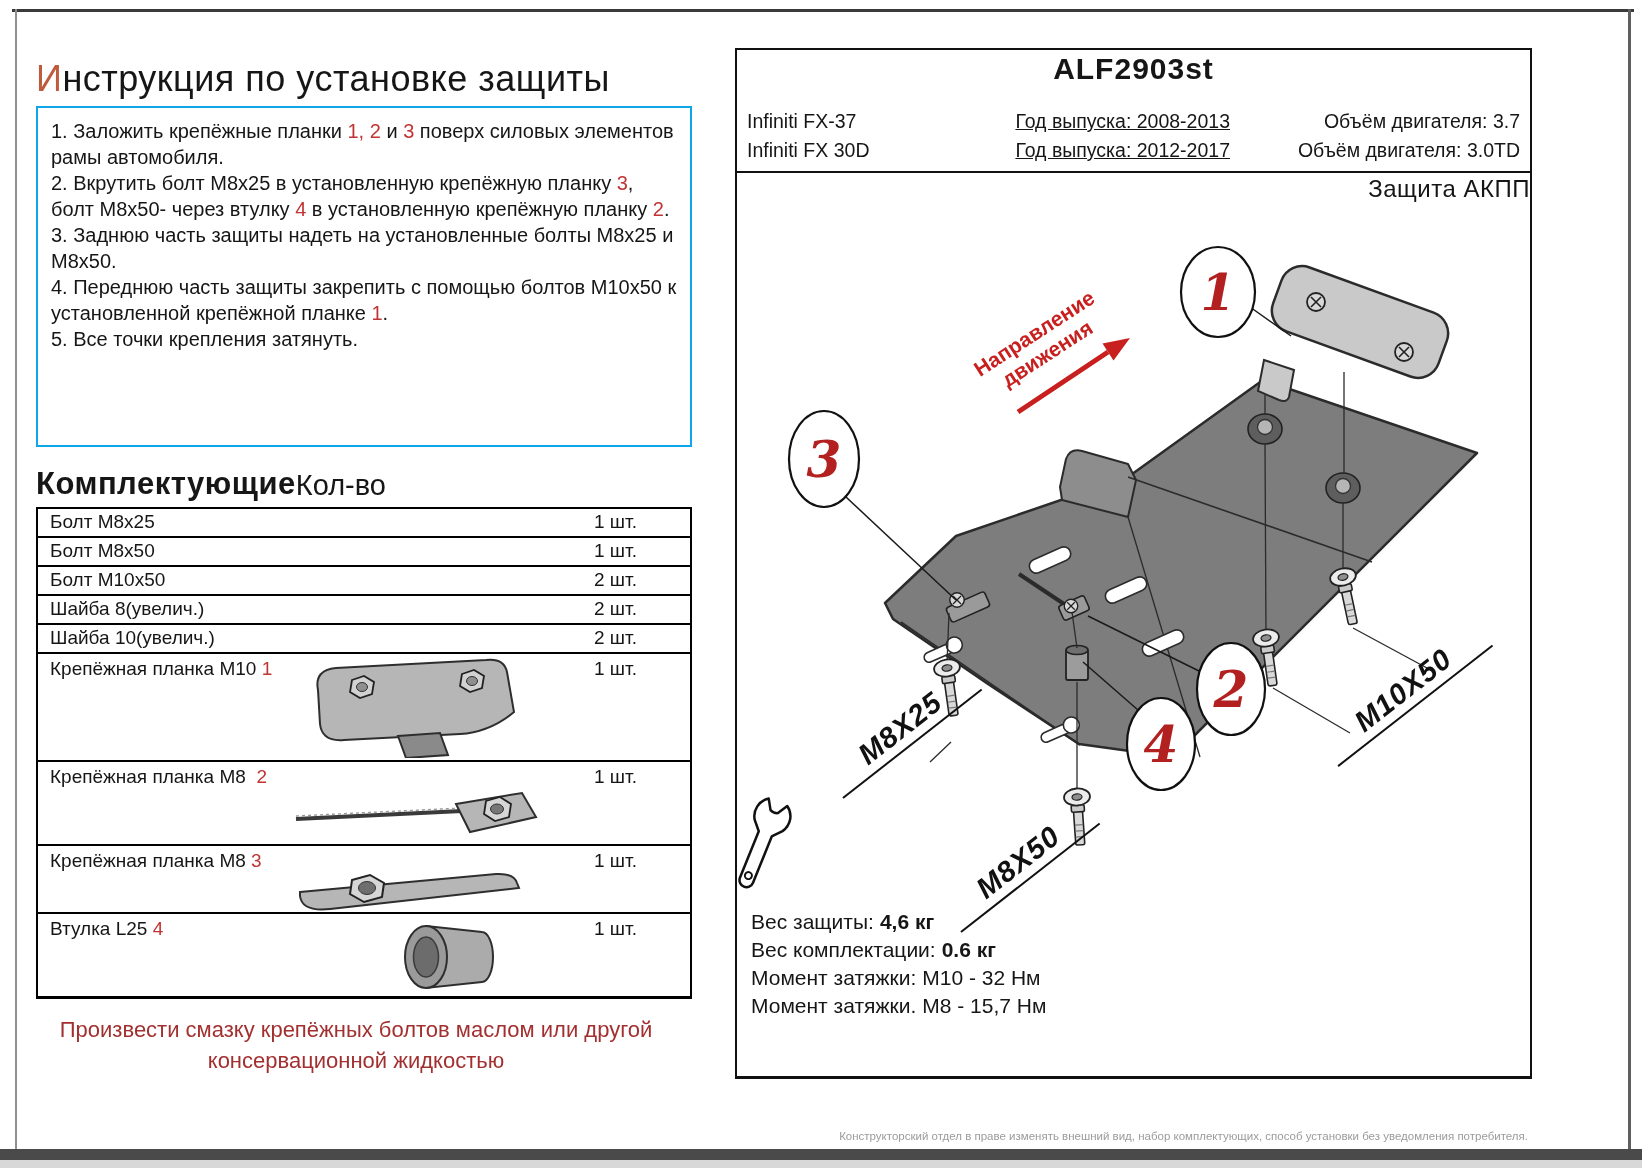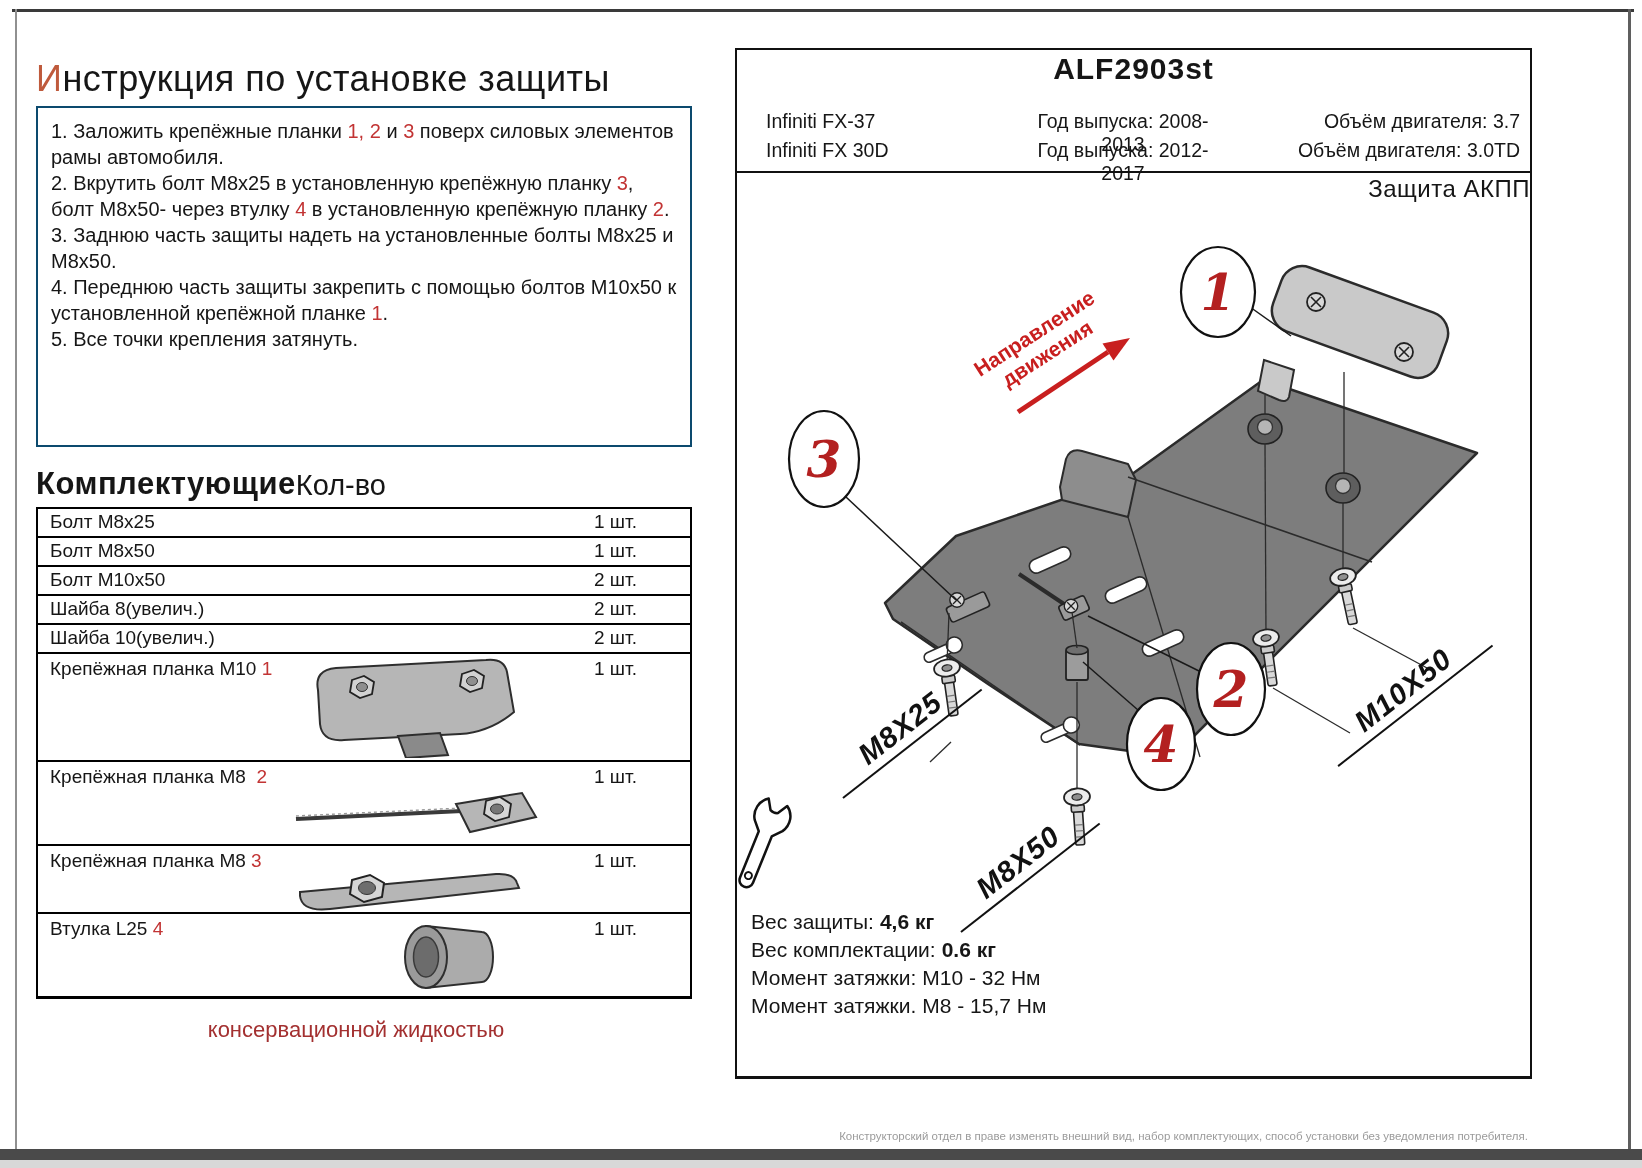--- a/index.html
+++ b/index.html
@@ -9,21 +9,21 @@
   
   .frame-top{left:12px;top:9px;width:1622px;height:3px;background:#3a3a3a;}
   .frame-left{left:15px;top:9px;width:2px;height:1141px;background:#909090;}
   .frame-right{left:1628px;top:9px;width:3px;height:1141px;background:#5f5f5f;}
   .frame-bottom{left:0;top:1149px;width:1642px;height:11px;background:#4a4a4a;}
   .frame-below{left:0;top:1160px;width:1642px;height:8px;background:#d8d8d8;}
 
   
   .page-title{left:36px;top:34px;width:640px;font-size:36px;font-weight:500;letter-spacing:.5px;}
   .page-title .init{color:#bf5a3c;}
-  .instructions-box{left:36px;top:106px;width:626px;height:317px;border:2px solid #0c4a6e;
+  .instructions-box{left:36px;top:106px;width:626px;height:317px;border:2px solid #0ea5e9;
       padding:10px 13px;font-size:20px;line-height:26px;}
   .instructions-box p{margin:0;}
   .ref{color:#c23434;}
   .parts-header{left:36px;top:452px;width:656px;height:50px;display:flex;
       align-items:flex-end;}
   .parts-header .ph-name{font-size:31px;font-weight:bold;letter-spacing:.5px;}
   .parts-header .ph-qty{font-size:29px;font-weight:normal;padding-right:26px;}
   .parts-table{left:36px;top:507px;width:652px;border:2px solid #000;border-bottom-width:3px;}
   .prow{position:relative;border-bottom:2px solid #000;font-size:19px;}
   .prow:last-child{border-bottom:none;}
@@ -37,22 +37,22 @@
   .prow svg{position:absolute;}
   .lube-note{left:36px;top:1014px;width:640px;text-align:center;color:#a33030;
       font-size:22px;line-height:31px;}
 
   
   .right-box{left:735px;top:48px;width:793px;height:1026px;border:2px solid #111;
       border-bottom-width:3px;}
   .part-number{position:absolute;left:0;top:2px;width:100%;text-align:center;
       font-size:30px;font-weight:bold;letter-spacing:1px;}
   .veh-row{position:absolute;left:0;width:100%;display:flex;font-size:19.5px;}
-  .veh-row .model{width:250px;padding-left:29px;}
-  .veh-row .years{flex:1;text-align:center;}
+  .veh-row .model{width:250px;padding-left:10px;}
+  .veh-row .years{flex:1;text-align:right;text-decoration:underline;}
   .veh-row .engine{width:290px;text-align:right;padding-right:10px;}
   .vr1{top:60px;} .vr2{top:89px;}
   .hdr-divider{position:absolute;left:0;top:121px;width:100%;height:2px;background:#111;}
   .diagram-title{position:absolute;left:0;top:125px;width:100%;text-align:right;
       font-size:24px;letter-spacing:.5px;}
   .diagram{position:absolute;left:0;top:150px;pointer-events:none;}
   .specs{position:absolute;left:14px;top:858px;font-size:21px;line-height:28px;}
   .specs .v{margin-left:6px;}
   .specs .b{font-weight:bold;}
   .footnote{left:0;top:1130px;width:1528px;text-align:right;font-size:11.5px;color:#9b9b9b;}
@@ -143,20 +143,21 @@
     <span class="pqty">1 шт.</span>
     <svg style="left:358px;top:3px;" width="120" height="80" viewBox="0 0 120 80">
       <path d="M30,9 L86,15 A11,25 0 0 1 86,65 L30,71 Z" fill="#ababab" stroke="#2e2e2e" stroke-width="2"></path>
       <ellipse cx="30" cy="40" rx="21" ry="31" fill="#9a9a9a" stroke="#2e2e2e" stroke-width="2"></ellipse>
       <ellipse cx="30" cy="40" rx="12.5" ry="20" fill="#6c6c6c" stroke="#3a3a3a" stroke-width="1.5"></ellipse>
     </svg>
   </div>
 </div>
 
 <div class="abs lube-note">
+  <div>Произвести смазку крепёжных болтов маслом или другой</div>
   <div>консервационной жидкостью</div>
 </div>
 
 <div class="abs right-box">
   <div class="part-number">ALF2903st</div>
 
   <div class="veh-row vr1">
     <span class="model">Infiniti FX-37</span>
     <span class="years">Год выпуска: 2008-2013</span>
     <span class="engine">Объём двигателя: 3.7</span>

